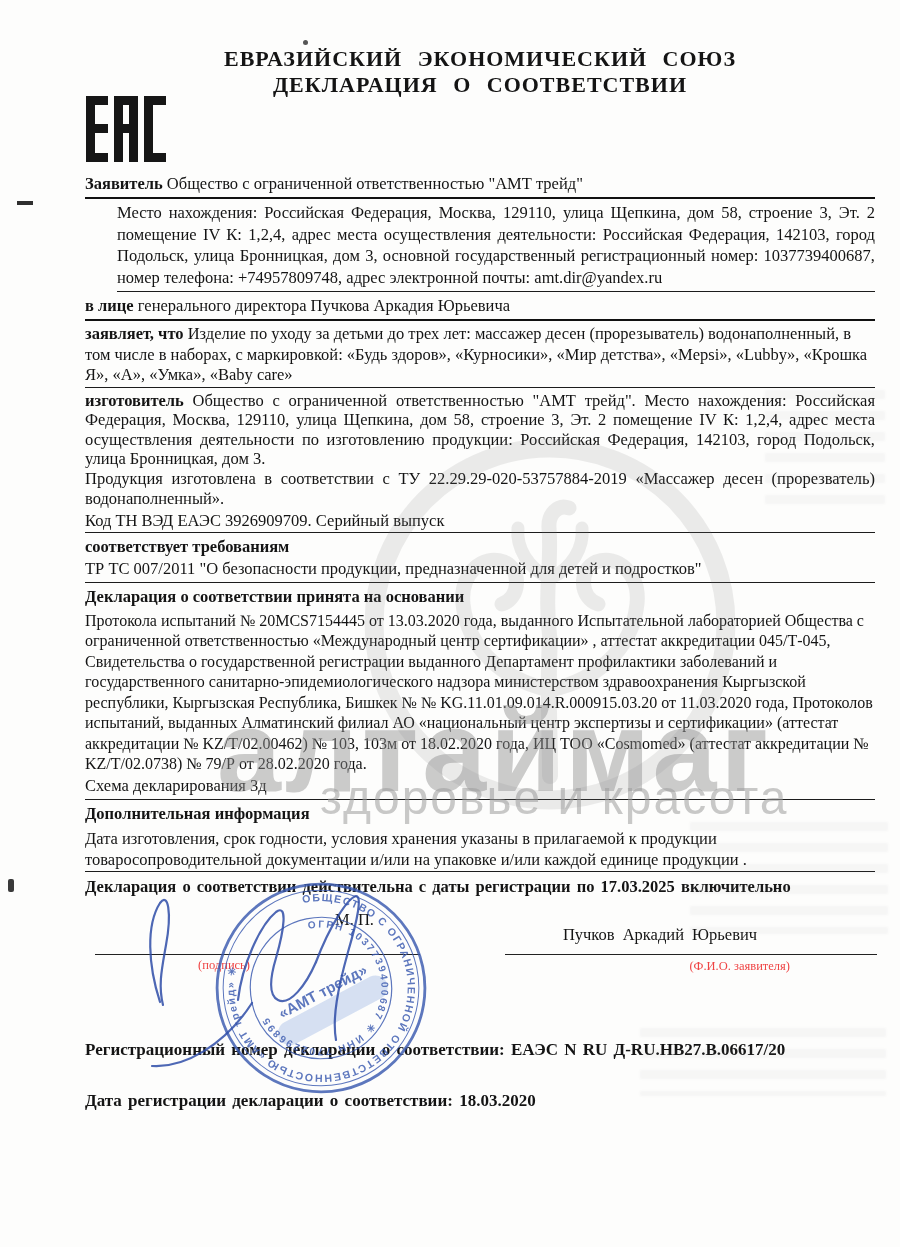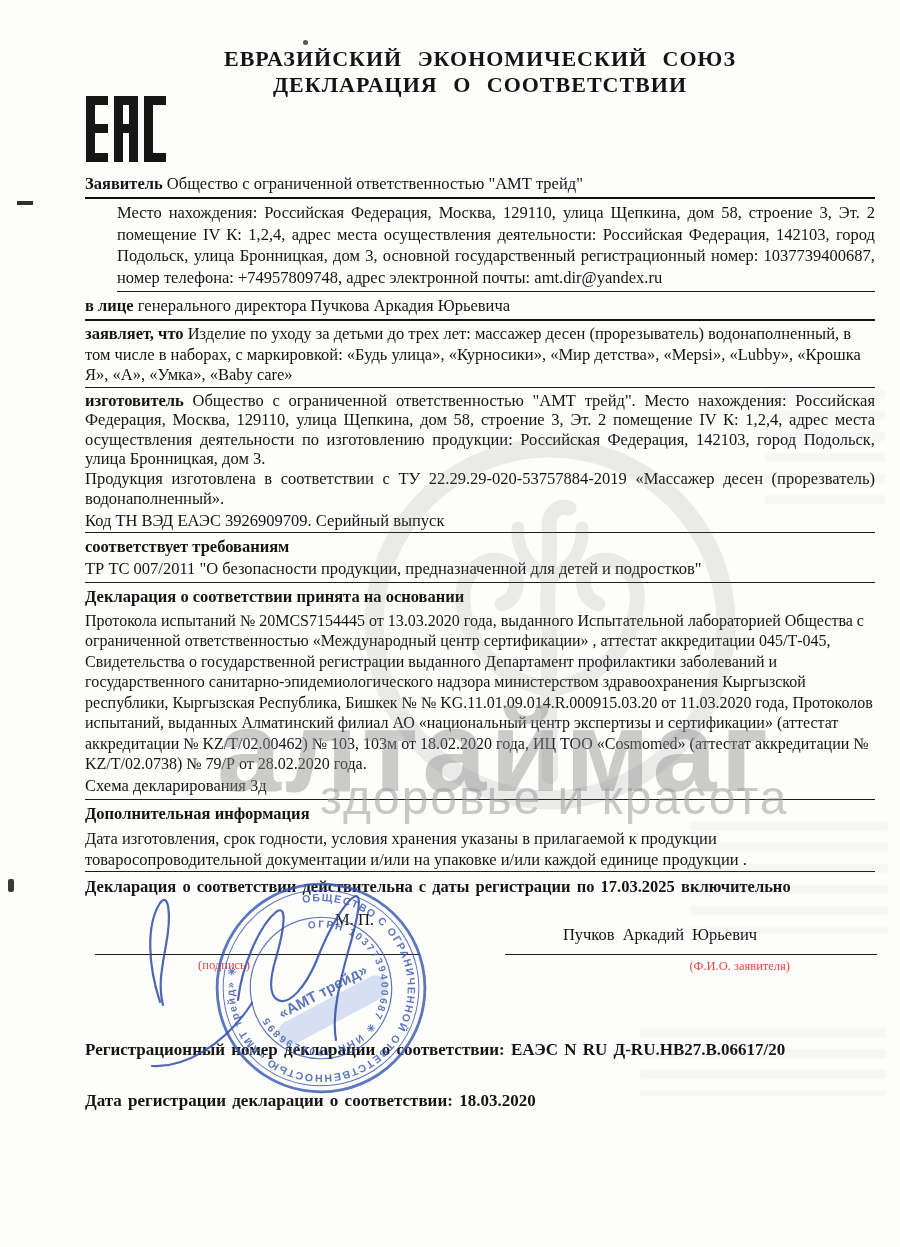--- a/index.html
+++ b/index.html
@@ -93,21 +93,21 @@
     </div>
 
     <div class="logo-spacer"></div>
 
     <p class="t-body sec rule-thick"><b class="lbl">Заявитель</b> <span>Общество с ограниченной ответственностью "АМТ трейд"</span></p>
 
     <p class="t-body sec just address rule">Место нахождения: Российская Федерация, Москва, 129110, улица Щепкина, дом 58, строение 3, Эт. 2 помещение IV К: 1,2,4, адрес места осуществления деятельности: Российская Федерация,  142103, город Подольск,  улица Бронницкая, дом 3, основной государственный регистрационный номер: 1037739400687, номер телефона:  +74957809748, адрес электронной почты: amt.dir@yandex.ru</p>
 
     <p class="t-body sec rule-thick"><b class="lbl">в лице</b> <span>генерального директора Пучкова Аркадия Юрьевича</span></p>
 
-    <p class="t-body sec declares uline"><b class="lbl">заявляет, что</b> <span>Изделие по уходу за детьми до трех лет: массажер десен (прорезыватель) водонаполненный, в том числе в наборах,  с маркировкой: «Будь улица», «Курносики», «Мир детства», «Mepsi»,  «Lubby»,  «Крошка Я», «А»,  «Умка»,  «Baby care»</span></p>
+    <p class="t-body sec declares uline"><b class="lbl">заявляет, что</b> <span>Изделие по уходу за детьми до трех лет: массажер десен (прорезыватель) водонаполненный, в том числе в наборах,  с маркировкой: «Будь здоров», «Курносики», «Мир детства», «Mepsi»,  «Lubby»,  «Крошка Я», «А»,  «Умка»,  «Baby care»</span></p>
 
     <p class="t-body sec just manu"><b class="lbl">изготовитель</b> <span>Общество с ограниченной ответственностью "АМТ трейд". Место нахождения: Российская Федерация, Москва, 129110, улица Щепкина, дом 58, строение 3, Эт. 2 помещение IV К: 1,2,4, адрес места осуществления деятельности по изготовлению продукции: Российская Федерация, 142103, город Подольск, улица Бронницкая, дом 3.</span></p>
 
     <p class="t-body just prod">Продукция изготовлена в соответствии с ТУ  22.29.29-020-53757884-2019   «Массажер десен (прорезватель) водонаполненный».</p>
 
     <p class="t-body uline">Код ТН ВЭД ЕАЭС 3926909709. Серийный выпуск</p>
 
     <p class="head-bold">соответствует требованиям</p>
     <p class="t-body rule">ТР ТС 007/2011 "О безопасности продукции, предназначенной для детей и подростков"</p>
 

